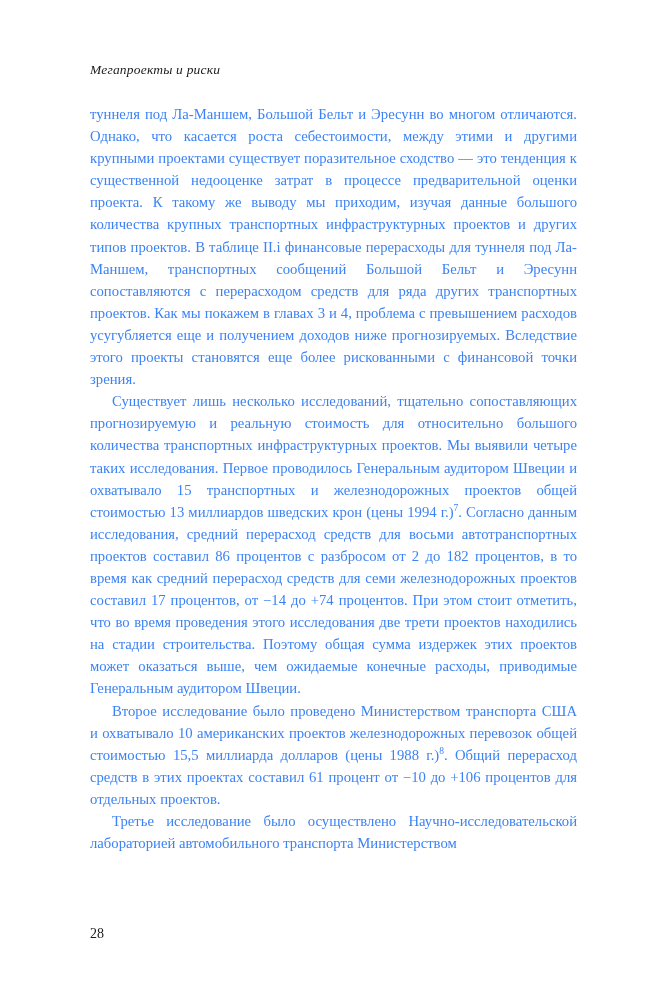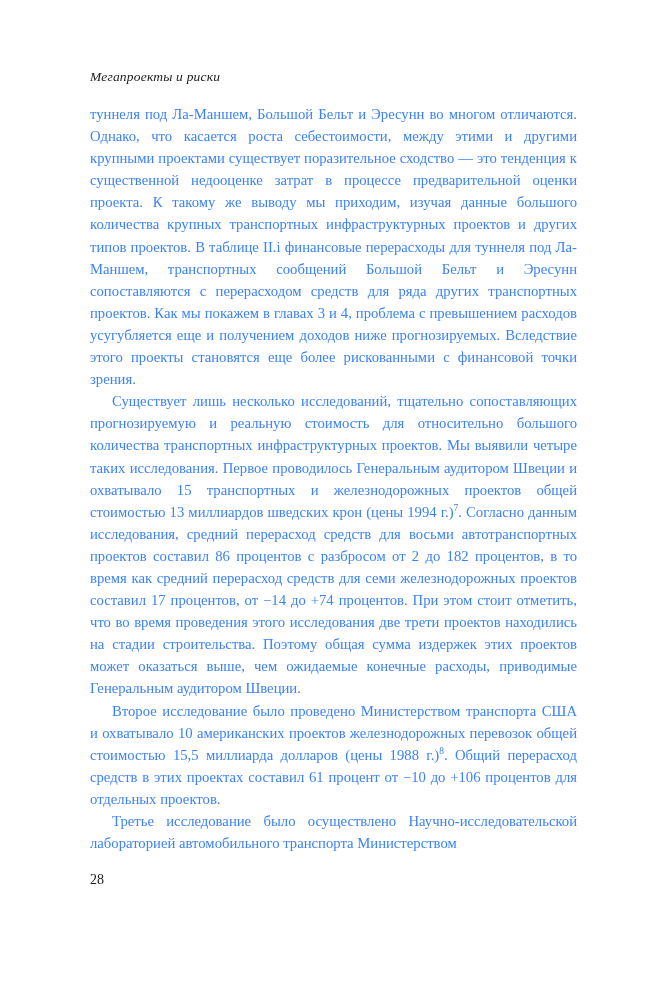--- a/index.html
+++ b/index.html
@@ -22,21 +22,20 @@
     padding: 0;
   }
   .running-head {
     position: absolute;
     left: 90px;
     top: 62px;
     font-style: italic;
     font-size: 13.5px;
     letter-spacing: 0.2px;
     color: #1b1b1b;
-    margin-top: 7px;
   }
   .body-col {
     position: absolute;
     left: 90px;
     top: 103px;
     width: 487px;
   }
   p {
     margin: 0;
     font-size: 14.7px;
@@ -51,21 +50,21 @@
     text-indent: 22px;
   }
   sup {
     font-size: 9.5px;
     vertical-align: super;
     line-height: 0;
   }
   .folio {
     position: absolute;
     left: 90px;
-    top: 872px;
+    top: 926px;
     font-size: 14px;
     color: #1b1b1b;
   }
 </style>
 </head>
 <body>
 
 <div class="page">
 
   <div class="running-head">Мегапроекты и риски</div>

